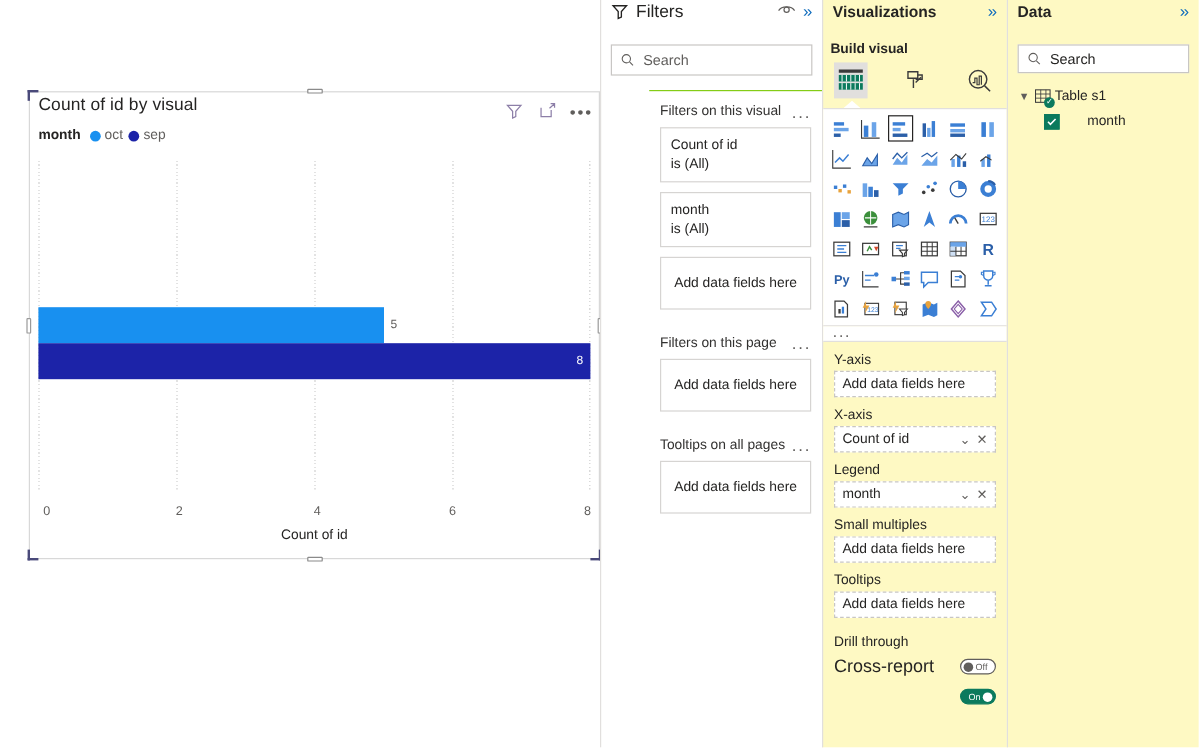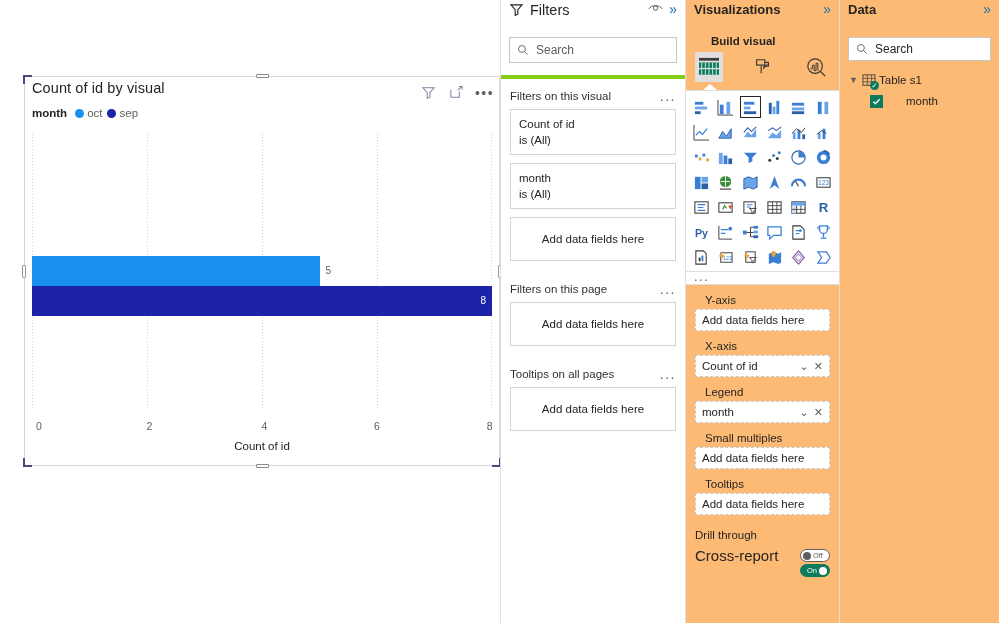--- a/index.html
+++ b/index.html
@@ -40,59 +40,59 @@
   .plot { position:absolute; left:8px; top:58px; right:8px; bottom:58px; }
   .gridline { position:absolute; top:0; bottom:0; width:1px;
     background:repeating-linear-gradient(to bottom,#d0d0d0 0 1px,transparent 1px 3px); }
   .bar { position:absolute; height:30px; }
   .bar-label { position:absolute; font-size:10px; line-height:12px; }
   .axis-ticks { position:absolute; left:8px; right:8px; bottom:32px; height:14px; }
   .tick { position:absolute; font-size:10.5px; color:#605e5c; transform:translateX(-50%); }
   .axis-title { position:absolute; left:0; right:0; bottom:14px; text-align:center; font-size:11.5px; color:#252423; }
 
   
-  .panel { background:#fdba74; border-left:1px solid #e1dfdd; height:623px; position:relative; }
+  .panel { background:#fef9c3; border-left:1px solid #e1dfdd; height:623px; position:relative; }
   .panel-filters { flex:0 0 185px; width:185px; background:#fff; border-left:1px solid #e1dfdd; }
   .panel-vis { flex:0 0 154px; width:154px; }
   .panel-data { flex:0 0 160px; width:160px; }
 
   .panel-head { display:flex; align-items:flex-start; height:33px; padding:2px 8px; gap:6px; }
   .panel-head .ptitle { font-size:14.5px; color:#252423; flex:1; }
   .panel-head.vis-head .ptitle, .panel-head.data-head .ptitle { font-weight:bold; font-size:13px; }
   .chev { color:#0f6cbd; font-size:14px; cursor:pointer; line-height:1; }
   .eye { cursor:pointer; }
 
   .searchbox { margin:4px 8px 0 8px; height:26px; border:1px solid #c8c6c4; background:#fff;
     display:flex; align-items:center; gap:7px; padding:0 7px; }
   .searchbox .sph { color:#605e5c; font-size:12px; }
 
-  .filters-body { border-top:4px solid #84cc16; margin-top:12px; padding-top:11px; }
+  .filters-body { border-top:1px solid #84cc16; margin-top:12px; padding-top:11px;margin-left:40px; }
   .fgroup-head { display:flex; align-items:center; padding:0 9px; margin-bottom:7px; }
   .fgroup-head .lbl { flex:1; font-size:11.5px; color:#323130; }
   .fcard { margin:0 9px 8px 9px; border:1px solid #d6d4d2; background:#fff; padding:6px 8px; min-height:44px; }
   .fcard .l1 { font-size:11.5px; color:#252423; line-height:16px; }
   .fcard .l2 { font-size:11.5px; color:#252423; line-height:16px; }
   .fdrop { margin:0 9px 8px 9px; border:1px solid #d6d4d2; background:#fff; height:44px;
     display:flex; align-items:center; justify-content:center; font-size:11.5px; color:#252423; }
   .fgroup-spacer { height:14px; }
 
   
-  .build-label { font-size:11.5px; color:#252423; font-weight:bold; padding:0 25px; margin:2px 0 5px; }
+  .build-label { font-size:11.5px; color:#252423; font-weight:bold; padding:0 6px; margin:2px 0 5px; }
   .vtabs { display:flex; align-items:center; padding:0 9px; gap:26px; }
   .vtab { width:30px; height:30px; display:flex; align-items:center; justify-content:center; cursor:pointer; }
   .vtab.active { background:#e1dfdd; }
   .vtab-pointer { width:0; height:0; margin:2px 0 0 17px;
     border-left:7px solid transparent; border-right:7px solid transparent; border-bottom:6px solid #fff; }
   .icon-grid { background:#fff; border-top:1px solid #e1dfdd; border-bottom:1px solid #e1dfdd;
     padding:4px 4px 2px 4px; display:grid; grid-template-columns:repeat(6,1fr); gap:1px 1px; }
   .vicon { height:24px; display:flex; align-items:center; justify-content:center; cursor:pointer; }
   .vicon.sel { outline:1.5px solid #252423; outline-offset:-2px; }
   .grid-more { background:#fff; padding:0 0 3px 8px; color:#605e5c; font-size:13px; letter-spacing:1.5px; line-height:9px; border-bottom:1px solid #e1dfdd;}
 
-  .well-label { font-size:11.5px; color:#252423; padding:0 19px; margin:9px 0 3px; }
+  .well-label { font-size:11.5px; color:#252423; padding:0 9px; margin:9px 0 3px; }
   .well { margin:0 9px; height:22px; background:#fff; border:1px dashed #c8c6c4;
     display:flex; align-items:center; padding:0 6px; font-size:11.5px; color:#252423; }
   .well.filled { justify-content:space-between; }
   .well .wctl { display:flex; align-items:center; gap:5px; color:#605e5c; font-size:11px; }
   .section-label { font-size:11.5px; color:#252423; padding:0 9px; margin:14px 0 6px; }
   .toggle-row { display:flex; align-items:center; padding:0 9px; }
   .toggle-row .trl { flex:1; font-size:15px; color:#252423; }
   .toggle { width:30px; height:13px; border-radius:7px; border:1px solid #605e5c; background:#fff;
     display:flex; align-items:center; padding:0 2px; gap:2px; cursor:pointer; }
   .toggle .knob { width:8px; height:8px; border-radius:50%; background:#605e5c; }
@@ -593,21 +593,21 @@
     </div>
 
     <div class="section-label">Drill through</div>
     <div class="toggle-row">
       <span class="trl">Cross-report</span>
       <span class="toggle">
         <span class="knob"></span>
         <span class="tt">Off</span>
       </span>
     </div>
-    <div class="toggle-row" style="">
+    <div class="toggle-row" style="margin-top:10px">
       <span class="trl"></span>
       <span class="toggle on">
         <span class="tt" style="color:#fff">On</span>
         <span class="knob"></span>
       </span>
     </div>
   </div>
 
   <div class="panel panel-data">
     <div class="panel-head data-head">

